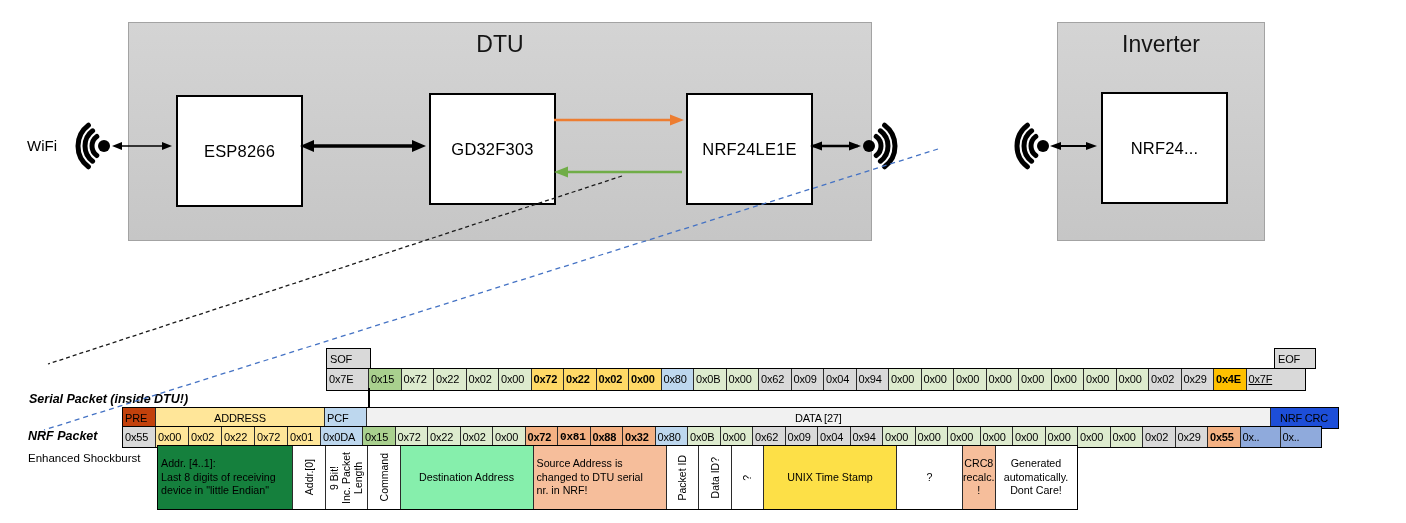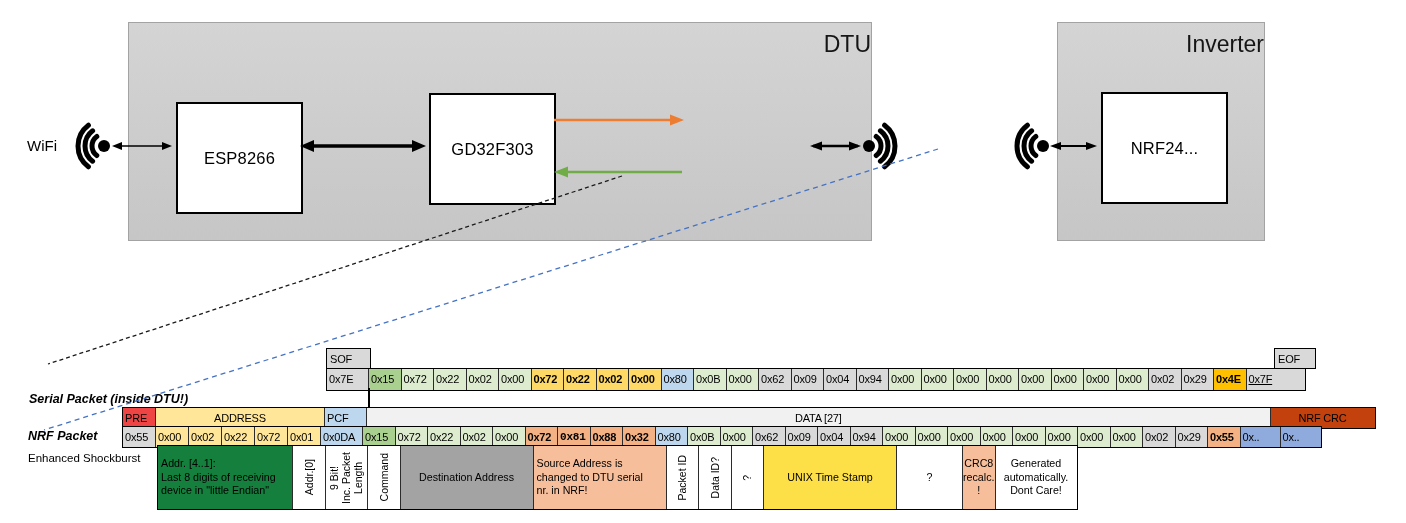--- a/index.html
+++ b/index.html
@@ -4,25 +4,25 @@
 <style>
   html,body{margin:0;padding:0;background:#fff;}
   #canvas{position:relative;width:1406px;height:523px;background:#fff;
           font-family:"Liberation Sans",sans-serif;color:#000;overflow:hidden;}
 
   
   .group-box{position:absolute;background:linear-gradient(180deg,#d4d4d4 0%,#c6c6c6 100%);
              border:1px solid #a3a3a3;}
   #dtu-box{left:128px;top:22px;width:742px;height:217px;}
   #inverter-box{left:1057px;top:22px;width:206px;height:217px;}
-  .group-title{position:absolute;top:8px;left:0;width:100%;text-align:right;
+  .group-title{position:absolute;top:8px;left:0;width:100%;text-align:center;
                font-size:23px;color:#151515;}
   .comp-box{position:absolute;background:#fff;border:2.2px solid #000;display:flex;
             align-items:center;justify-content:center;font-size:16.5px;letter-spacing:.2px;}
-  #comp-esp{left:47px;top:79px;width:123px;height:108px;}
+  #comp-esp{left:47px;top:72px;width:123px;height:108px;}
   #comp-gd{left:300px;top:70px;width:123px;height:108px;}
   #comp-nrf{left:557px;top:70px;width:123px;height:108px;}
   #comp-inv{left:43px;top:69px;width:123px;height:108px;}
   #wifi-label{position:absolute;left:27px;top:137px;font-size:15px;}
   #overlay{position:absolute;left:0;top:0;z-index:10;pointer-events:none;}
 
   
   .pkt-label{position:absolute;font-size:12.5px;font-weight:bold;font-style:italic;white-space:nowrap;}
   #serial-label{left:29px;top:392px;}
   #nrf-label{left:28px;top:429px;}
@@ -50,20 +50,21 @@
 </style>
 </head>
 <body>
 
 <div id="canvas">
 
   <div class="group-box" id="dtu-box">
     <div class="group-title">DTU</div>
     <div class="comp-box" id="comp-esp">ESP8266</div>
     <div class="comp-box" id="comp-gd">GD32F303</div>
+    <div class="comp-box" id="comp-nrf">NRF24LE1E</div>
   </div>
 
   <div class="group-box" id="inverter-box">
     <div class="group-title">Inverter</div>
     <div class="comp-box" id="comp-inv">NRF24...</div>
   </div>
 
   <div id="wifi-label">WiFi</div>
 
   <svg id="overlay" width="1406" height="523" viewBox="0 0 1406 523">
@@ -161,25 +162,25 @@
       <div class="cell" style="width: 32.5px; background: rgb(221, 235, 206);">0x00</div>
       <div class="cell" style="width: 32.5px; background: rgb(217, 217, 217);">0x02</div>
       <div class="cell" style="width: 32.5px; background: rgb(217, 217, 217);">0x29</div>
       <div class="cell bold" style="width: 32.5px; background: rgb(255, 192, 0);">0x4E</div>
       <div class="cell" style="width: 58px; background: rgb(217, 217, 217); text-decoration: underline;">0x7F</div>
     </div>
 
   <div id="vert-connector"></div>
 
   <div class="cell-row" id="nrf-headers" style="left:122px;top:407px;height:20px;">
-    <div class="cell" style="width: 33px; background: #ef4444;">PRE</div>
+    <div class="cell" style="width: 33px; background: #c2410c;">PRE</div>
     <div class="cell center" style="width: 169px; background: rgb(255, 230, 153);">ADDRESS</div>
     <div class="cell" style="width: 42px; background: rgb(189, 215, 238);">PCF</div>
     <div class="cell center" style="width: 903.5px; background: rgb(241, 241, 241);">DATA [27]</div>
-    <div class="cell center" style="width: 104px; background: #c2410c;">NRF CRC</div>
+    <div class="cell center" style="width: 67px; background: #1d4ed8;">NRF CRC</div>
   </div>
   <div class="cell-row" id="nrf-values" style="left:122px;top:426px;height:20px;">
       <div class="cell" style="width: 33px; background: rgb(217, 217, 217);">0x55</div>
       <div class="cell" style="width: 33px; background: rgb(255, 230, 153);">0x00</div>
       <div class="cell" style="width: 33px; background: rgb(255, 230, 153);">0x02</div>
       <div class="cell" style="width: 33px; background: rgb(255, 230, 153);">0x22</div>
       <div class="cell" style="width: 33px; background: rgb(255, 230, 153);">0x72</div>
       <div class="cell" style="width: 33px; background: rgb(255, 230, 153);">0x01</div>
       <div class="cell" style="width: 42px; background: rgb(189, 215, 238);">0x0DA</div>
       <div class="cell" style="width: 32.5px; background: rgb(169, 208, 142);">0x15</div>
@@ -214,21 +215,21 @@
     </div>
   <div class="cell-row" id="annot-row" style="left:157px;top:445px;height:63px;">
       <div class="an-cell left" style="width: 135px; background: #15803d;">Addr. [4..1]:
 Last 8 digits of receiving
 device in "little Endian"</div>
       <div class="an-cell" style="width: 33px; background: rgb(255, 255, 255);"><span class="v">Addr.[0]</span></div>
       <div class="an-cell" style="width: 42px; background: rgb(255, 255, 255);"><span class="v">9 Bit!
 Inc. Packet
 Length</span></div>
       <div class="an-cell" style="width: 32.5px; background: rgb(255, 255, 255);"><span class="v">Command</span></div>
-      <div class="an-cell" style="width: 133px; background: #a3a3a3;">Destination Address</div>
+      <div class="an-cell" style="width: 133px; background: #86efac;">Destination Address</div>
       <div class="an-cell left" style="width: 133px; background: rgb(246, 190, 155);">Source Address is
 changed to DTU serial
 nr. in NRF!</div>
       <div class="an-cell" style="width: 32.5px; background: rgb(255, 255, 255);"><span class="v">Packet ID</span></div>
       <div class="an-cell" style="width: 32.5px; background: rgb(255, 255, 255);"><span class="v">Data ID?</span></div>
       <div class="an-cell" style="width: 32.5px; background: rgb(255, 255, 255);"><span class="v">?</span></div>
       <div class="an-cell" style="width: 133px; background: #fde047;">UNIX Time Stamp</div>
       <div class="an-cell" style="width: 66px; background: rgb(255, 255, 255);">?</div>
       <div class="an-cell" style="width: 32.5px; background: rgb(246, 190, 155);">CRC8
 recalc.

